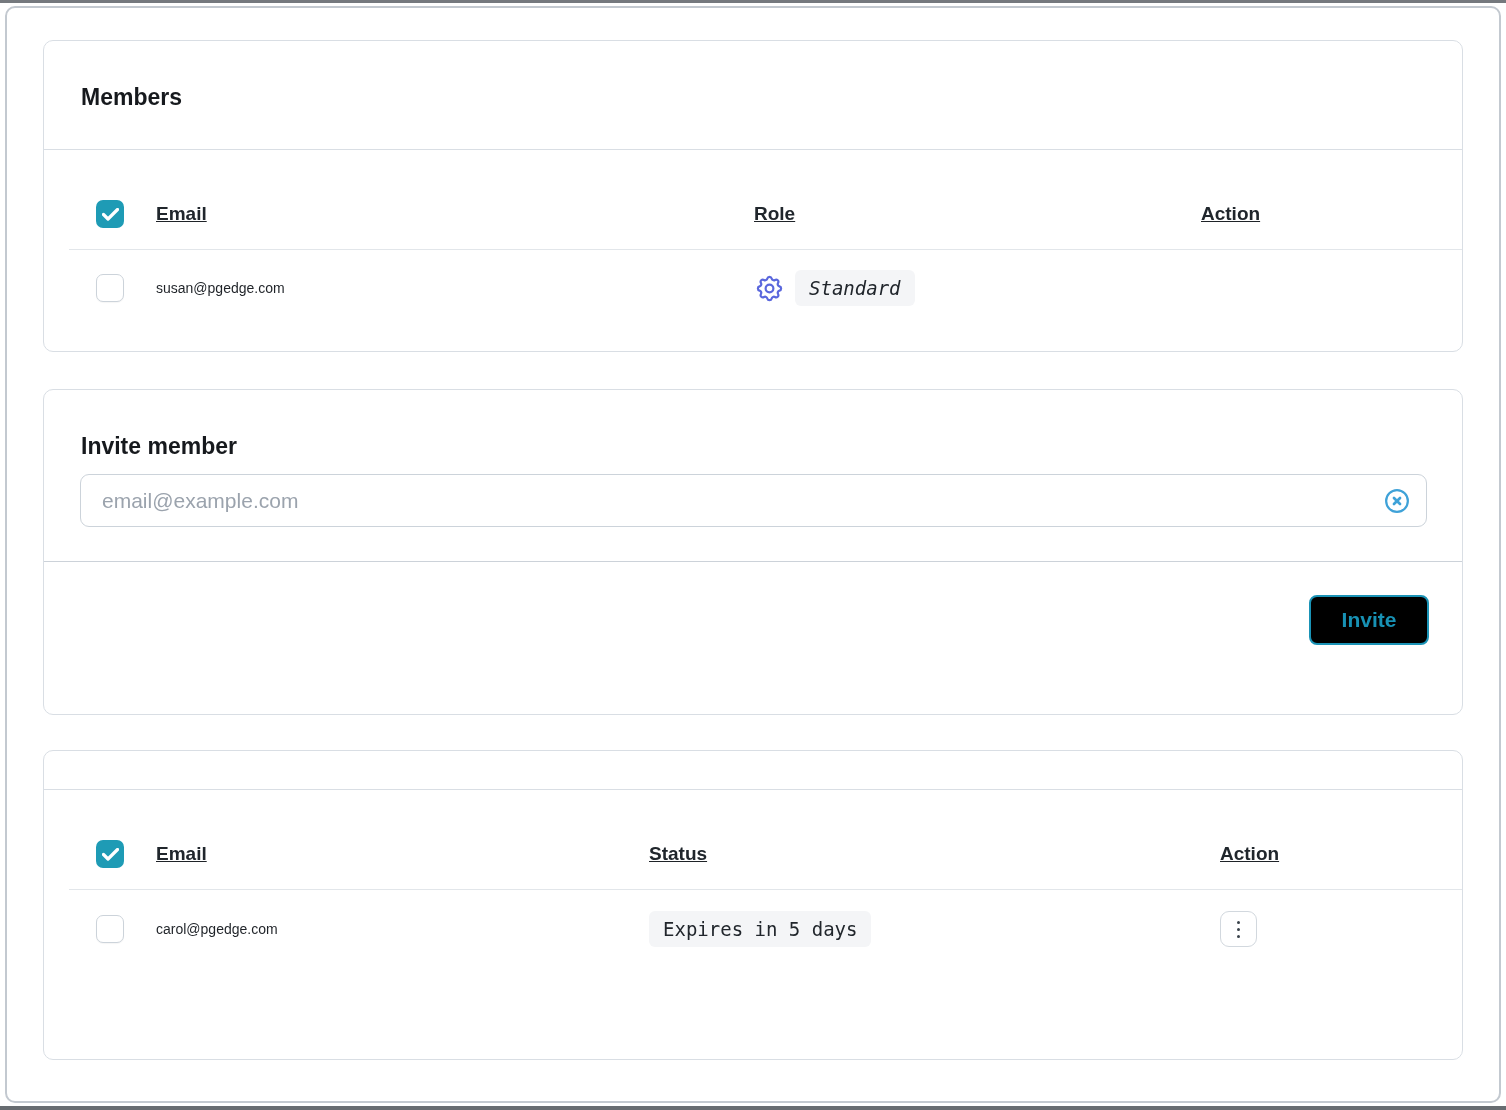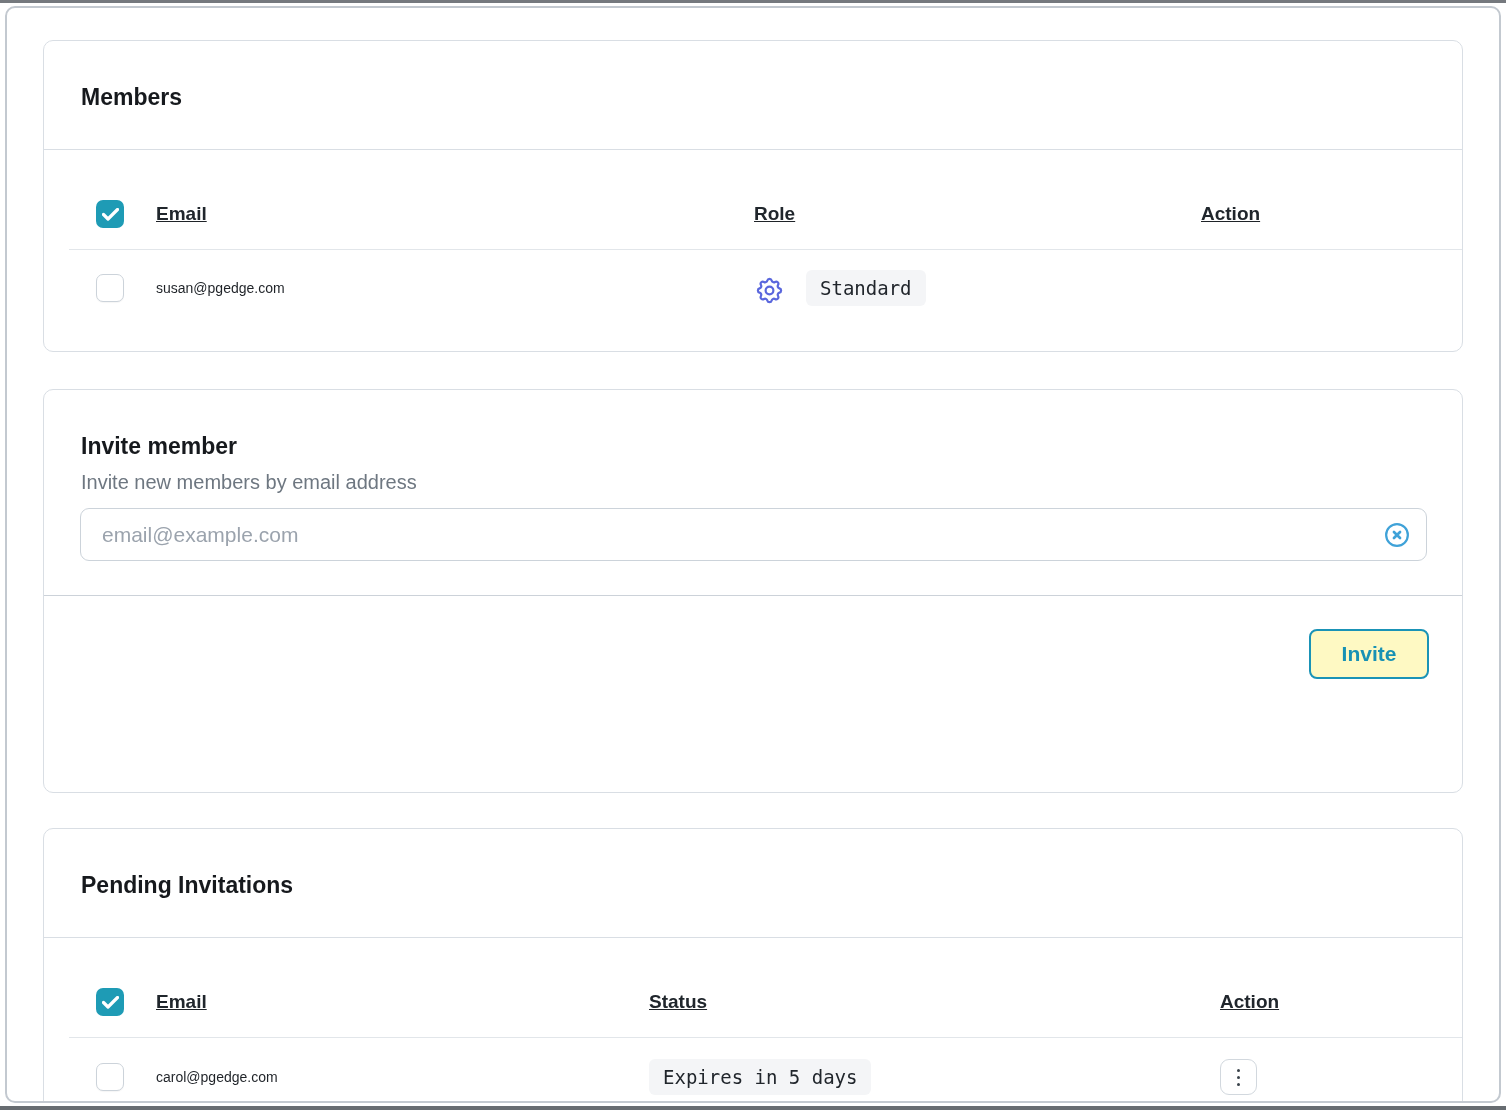--- a/index.html
+++ b/index.html
@@ -13,21 +13,21 @@
     position: absolute; top: 6px; left: 5px; right: 5px; bottom: 7px;
     border: 2px solid #c3c9d0; border-radius: 10px; background: #ffffff;
     overflow: hidden;
   }
 
   .card {
     margin: 0 36px; background: #ffffff;
     border: 1.5px solid #d9dee4; border-radius: 10px;
   }
   .card-members { margin-top: 32px; height: 312px; }
-  .card-invite  { margin-top: 37px; height: 404px; }
+  .card-invite  { margin-top: 37px; height: 326px; }
   .card-pending { margin-top: 35px; height: 310px; }
 
   .card-title {
     padding: 42px 37px 0 37px;
     font-size: 23px; font-weight: 600; line-height: 28px; color: #16191d;
   }
   .title-divider { border: 0; border-top: 1.5px solid #d9dee4; margin-top: 38px; }
 
   
   .thead-row, .tbody-row { display: grid; align-items: center; padding-left: 52px; padding-right: 30px; }
@@ -40,21 +40,21 @@
   .col-header { font-size: 19px; font-weight: 700; color: #20262c; }
   .cell-text  { font-size: 14px; color: #1f2328; }
 
   .checkbox {
     width: 28px; height: 28px; border-radius: 7px; cursor: pointer;
     display: flex; align-items: center; justify-content: center;
   }
   .checkbox.checked   { background: #1e9bb5; }
   .checkbox.unchecked { background: #ffffff; border: 1.5px solid #ccd3da; box-shadow: 0 1px 1px rgba(0,0,0,0.04); }
 
-  .role-cell { display: flex; align-items: flex-end; gap: 21px; }
+  .role-cell { display: flex; align-items: center; gap: 10px; font-style: italic; }
 
   .badge {
     display: inline-block; background: #f4f5f7; border-radius: 6px;
     font-family: "DejaVu Sans Mono", monospace; font-size: 19px; color: #21262c;
     padding: 6px 14px; line-height: 24px;
   }
 
   
   .invite-subtitle { padding: 10px 37px 0 37px; font-size: 20px; line-height: 24px; color: #6e7781; }
   .input-wrap { position: relative; margin: 14px 35px 16px 36px; }
@@ -65,21 +65,21 @@
   }
   .email-input::placeholder { color: #9ba3ad; }
   .clear-btn {
     position: absolute; right: 16px; top: 50%; transform: translateY(-50%);
     width: 28px; height: 28px; cursor: pointer; display: flex; align-items: center; justify-content: center;
     background: none; border: none; padding: 0;
   }
   .invite-divider { border: 0; border-top: 1.5px solid #ccd2d9; margin-top: 34px; }
   .invite-footer { text-align: right; padding: 33px 33px 0 0; }
   .invite-button {
-    width: 120px; height: 50px; background: #fef9c3; cursor: pointer;
+    width: 120px; height: 50px; background: #000000; cursor: pointer;
     border: 2px solid #1a93b6; border-radius: 8px;
     color: #1791b4; font-size: 21px; font-weight: 600;
     font-family: "Liberation Sans", sans-serif;
   }
 
   
   .kebab-btn {
     width: 37px; height: 36px; background: #ffffff; border: 1.5px solid #d2d8de;
     border-radius: 9px; cursor: pointer; display: inline-flex; flex-direction: column;
     align-items: center; justify-content: center; gap: 3.5px;
@@ -118,40 +118,38 @@
           <circle cx="12" cy="12" r="3"></circle>
         </svg>
         <span class="badge">Standard</span>
       </div>
       <div></div>
     </div>
   </section>
 
   <section class="card card-invite">
     <h2 class="card-title">Invite member</h2>
-    <p class="invite-subtitle">Invite new members by email address</p>
 
     <div class="input-wrap">
       <input class="email-input" type="text" placeholder="email@example.com" style="">
       <button class="clear-btn">
         <svg width="28" height="28" viewBox="0 0 24 24" fill="none" stroke="#3fa2d8" stroke-linecap="round" stroke-linejoin="round">
           <circle cx="12" cy="12" r="9.3" stroke-width="1.9"></circle>
           <path d="M9.4 9.4 L14.6 14.6 M14.6 9.4 L9.4 14.6" stroke-width="2.3"></path>
         </svg>
       </button>
     </div>
 
     <hr class="invite-divider">
     <div class="invite-footer">
       <button class="invite-button">Invite</button>
     </div>
   </section>
 
   <section class="card card-pending">
-    <h2 class="card-title">Pending Invitations</h2>
     <hr class="title-divider">
 
     <div class="thead-row grid-pending">
       <div class="checkbox checked">
         <svg width="17" height="13" viewBox="0 0 17 13" fill="none">
           <path d="M1.5 6.5 L6 11 L15.5 1.5" stroke="#ffffff" stroke-width="3.2" stroke-linecap="round" stroke-linejoin="round"></path>
         </svg>
       </div>
       <div class="col-header">Email</div>
       <div class="col-header">Status</div>

